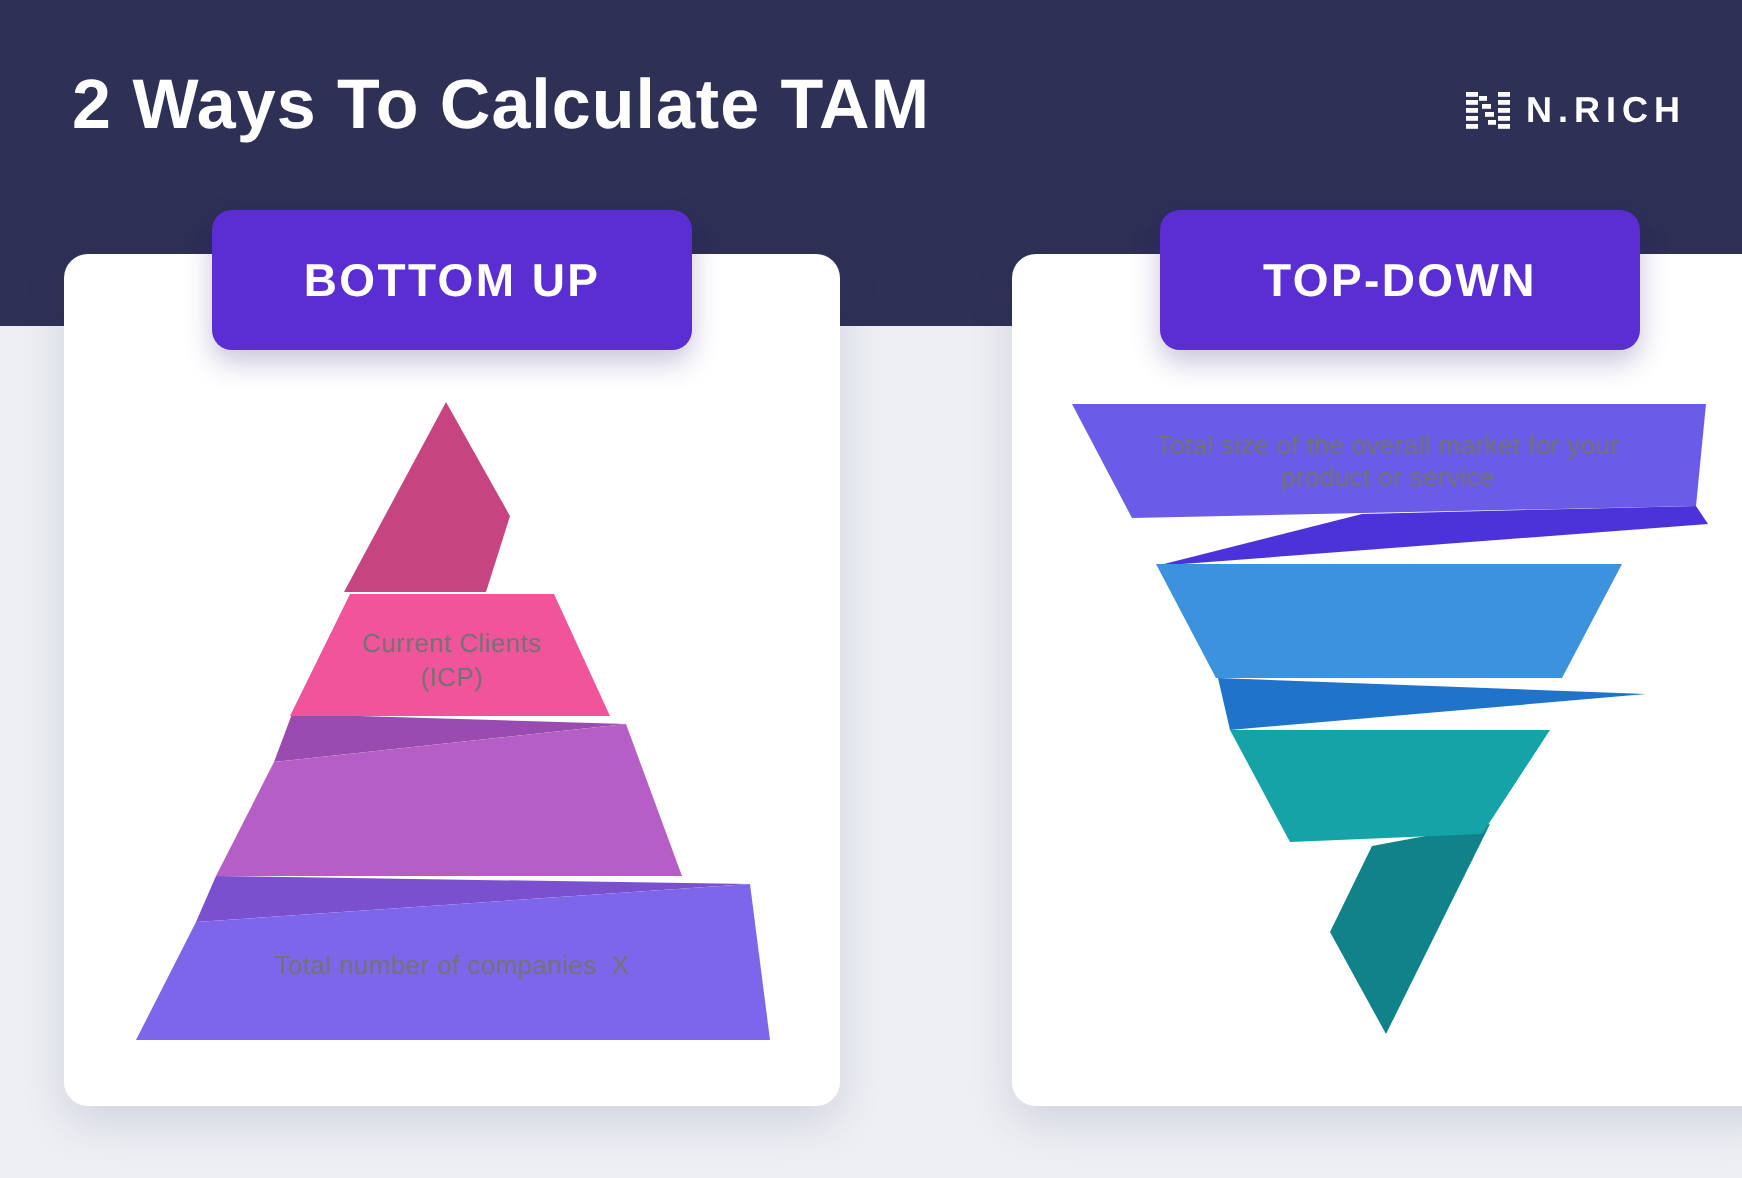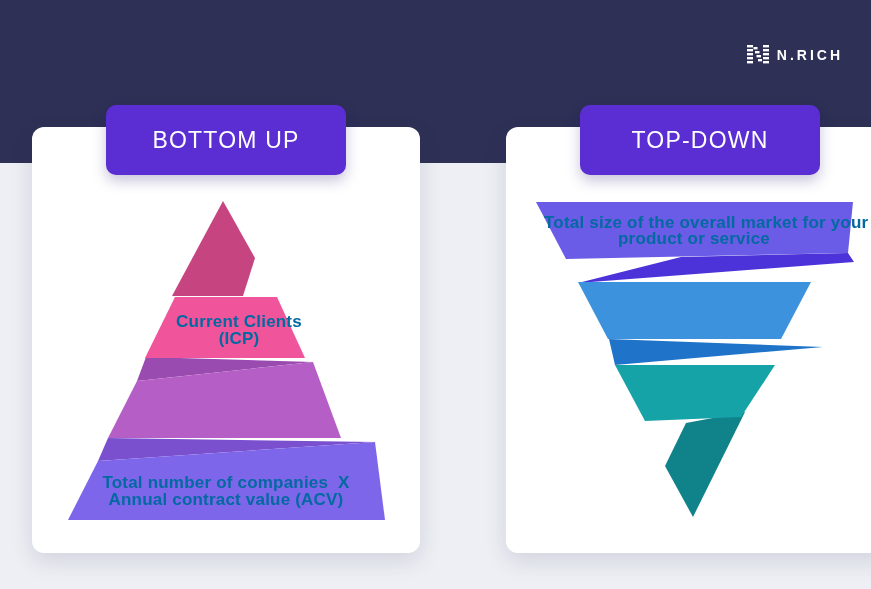--- a/index.html
+++ b/index.html
@@ -1,36 +1,37 @@
 <!DOCTYPE html>
 <html><head>
 <meta charset="utf-8">
 <style>
   html,body{margin:0;padding:0;}
   body{font-family:"Liberation Sans","DejaVu Sans",sans-serif;}
   .page{position:relative;width:871px;height:589px;background:#edeff4;overflow:hidden;}
   .header{position:absolute;left:0;top:0;width:871px;height:163px;background:#2e3056;}
   .title{position:absolute;left:36px;top:33px;margin:0;color:#ffffff;font-size:35px;font-weight:800;letter-spacing:.5px;white-space:nowrap;}
   .logo{position:absolute;right:28px;top:45px;display:flex;align-items:center;gap:8px;}
-  .logo-text{color:#ffffff;font-size:14px;font-weight:800;letter-spacing:3px;white-space:nowrap;}
+  .logo-text{color:#ffffff;font-size:18px;font-weight:800;letter-spacing:3px;white-space:nowrap;}
   .card{position:absolute;top:127px;width:388px;height:426px;background:#ffffff;border-radius:12px;box-shadow:0 8px 22px rgba(45,48,85,.14);}
   .card-left{left:32px;}
   .card-right{left:458px;margin-left:48px;}
-  .badge{position:absolute;top:-22px;left:50%;transform:translateX(-50%);width:240px;height:70px;background:#5b2ed3;border-radius:10px;display:flex;align-items:center;justify-content:center;color:#fff;font-size:23px;font-weight:400;letter-spacing:1.2px;white-space:nowrap;box-shadow:0 6px 14px rgba(40,20,110,.25);}
+  .badge{position:absolute;top:-22px;left:50%;transform:translateX(-50%);width:240px;height:70px;background:#5b2ed3;border-radius:10px;display:flex;align-items:center;justify-content:center;color:#fff;font-size:23px;font-weight:700;letter-spacing:1.2px;white-space:nowrap;box-shadow:0 6px 14px rgba(40,20,110,.25);}
   .diagram{position:absolute;left:0;top:0;}
-  .seg-label{position:absolute;text-align:center;color:#0369a1;font-weight:700;font-size:17px;letter-spacing:.2px;}
+  .seg-label{position:absolute;text-align:center;color:#737373;font-weight:400;font-size:13px;letter-spacing:.2px;}
   .card-left .seg-line{line-height:17px;white-space:pre;}
   .card-right .seg-line{line-height:16px;white-space:pre;}
 </style>
 </head>
 <body>
 
 <div class="page">
 
   <div class="header">
+    <h1 class="title">2 Ways To Calculate TAM</h1>
     <div class="logo">
       <svg class="logo-icon" width="22" height="19" viewBox="0 0 22 19" fill="#ffffff">
         <rect x="0" y="0" width="6" height="2.4"></rect>
           <rect x="0" y="4" width="6" height="2.4"></rect>
           <rect x="0" y="8" width="6" height="2.4"></rect>
           <rect x="0" y="12" width="6" height="2.4"></rect>
           <rect x="0" y="16" width="6" height="2.4"></rect>
         <rect x="16" y="0" width="6" height="2.4"></rect>
           <rect x="16" y="4" width="6" height="2.4"></rect>
           <rect x="16" y="8" width="6" height="2.4"></rect>
@@ -50,29 +51,28 @@
 
     <svg class="diagram" width="388" height="426" viewBox="0 0 388 426">
       <polygon points="114,230 281,235 105,254" fill="#9a4bb0"></polygon>
       <polygon points="76,311 343,315 66,334" fill="#7a50cf"></polygon>
       <polygon points="191,74 223,131 211,169 140,169" fill="#c64580"></polygon>
       <polygon points="143,170 245,170 273,231 113,231" fill="#f0549b"></polygon>
       <polygon points="105,254 281,235 309,311 76,311" fill="#b55fc6"></polygon>
       <polygon points="66,334 343,315 353,393 36,393" fill="#7d66ea"></polygon>
     </svg>
 
-    <div class="seg-label" style="top:186px;left:107px;width:200px;">
+    <div class="seg-label" style="top:186px;left:94px;width:200px;">
       <div class="seg-line">Current Clients</div>
       <div class="seg-line">(ICP)</div>
     </div>
     <div class="seg-label" style="top:263px;left:64px;width:260px;">
     </div>
     <div class="seg-label" style="top:347px;left:54px;width:280px;">
       <div class="seg-line">Total number of companies  X</div>
-      <div class="seg-line">Annual contract value (ACV)</div>
     </div>
   </div>
 
   <div class="card card-right">
     <div class="badge">TOP-DOWN</div>
 
     <svg class="diagram" width="388" height="426" viewBox="0 0 388 426">
       <polygon points="175,130 342,126 348,135 72,156" fill="#4c33d9"></polygon>
       <polygon points="103,212 317,220 109,238" fill="#1f74c9"></polygon>
       <polygon points="180,296 239,285 187,390 159,339" fill="#10828a"></polygon>

